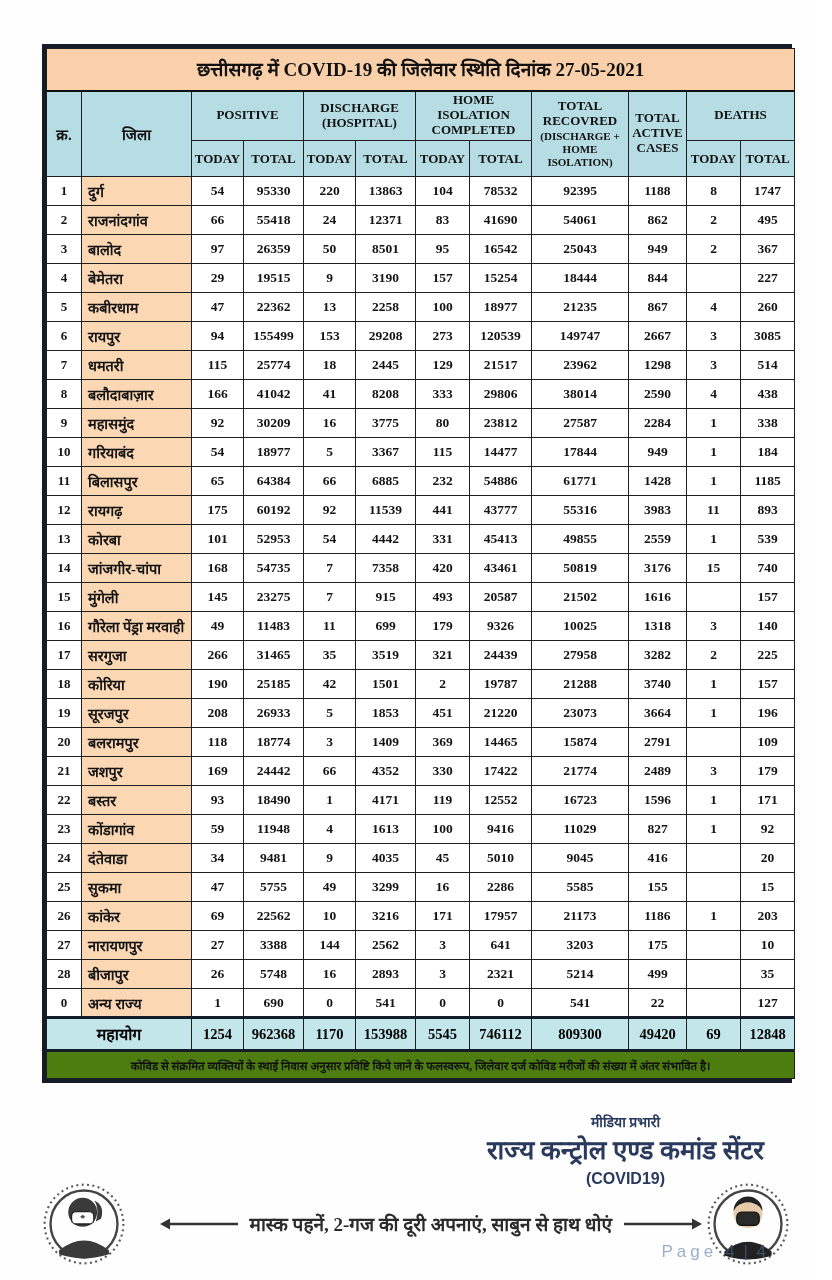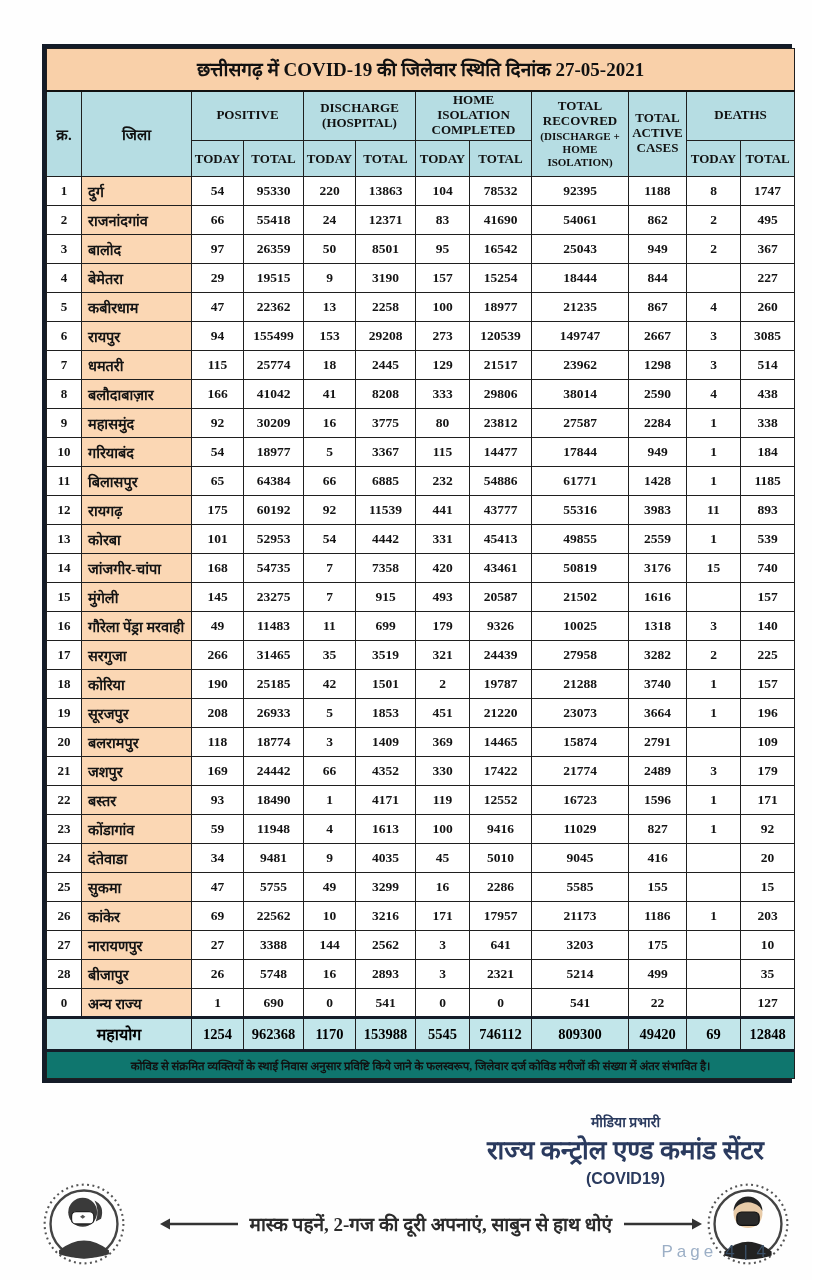--- a/index.html
+++ b/index.html
@@ -18,21 +18,21 @@
   .hrow1 th{height:50px;font-size:13px;}
   .hrow2 th{height:36px;font-size:13px;}
   th .multiline{white-space:pre-line;line-height:1.15;display:block;}
   th .sub{display:block;font-size:11px;line-height:1.15;margin-top:1px;}
   th.hindi{font-size:15px;}
   tbody td{height:29px;font-size:13.5px;font-weight:bold;color:#141414;background:#fff;}
   tbody td.c-district{background:var(--peach2);text-align:left;padding-left:6px;font-size:14.5px;white-space:nowrap;}
   tbody td.c-sr{font-size:13px;}
   tr.total-row td{background:var(--blue2);height:33px;font-size:14.5px;font-weight:bold;border-top:3px solid var(--outer-border);border-bottom:3px solid var(--outer-border);}
   tr.total-row td.total-label{font-size:16px;}
-  tr.footnote-row td{height:28px;font-size:11.5px;font-weight:bold;background:#0f766e;color:#111;}
+  tr.footnote-row td{height:28px;font-size:11.5px;font-weight:bold;background:#4d7c0f;color:#111;}
   .signature{position:absolute;right:48px;top:1114px;text-align:center;color:var(--sig);font-weight:bold;line-height:1.35;}
   .sig-line1{font-size:14px;}
   .sig-line2{font-size:26px;}
   .sig-line3{font-size:16px;font-family:"Liberation Sans","DejaVu Sans",sans-serif;}
   .banner{position:absolute;left:40px;top:1182px;width:752px;display:flex;align-items:center;justify-content:space-between;}
   .mask-badge{width:88px;height:84px;flex:0 0 auto;}
   .banner-middle{display:flex;align-items:center;gap:10px;flex:1;justify-content:flex-end;}
   .banner-text{font-size:19px;font-weight:bold;color:#2b2b2b;white-space:nowrap;}
   .page-num{position:absolute;right:44px;top:1242px;font-family:"Liberation Sans","DejaVu Sans",sans-serif;font-size:17px;}
   .page-num .pword{color:var(--page-light);letter-spacing:4px;margin-right:8px;}

